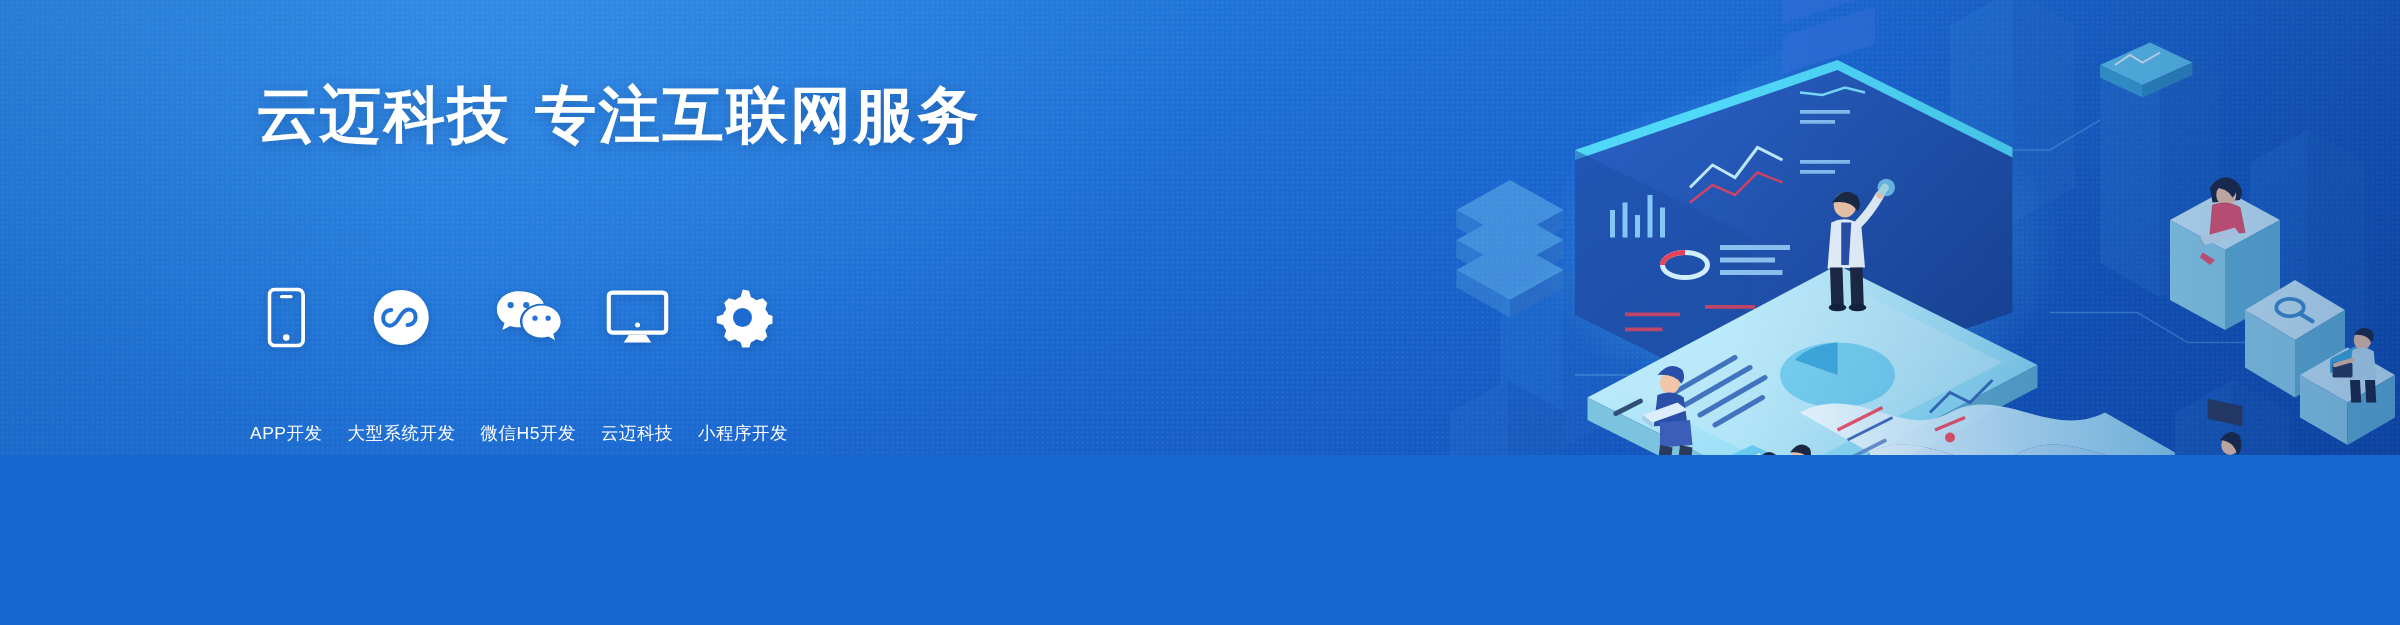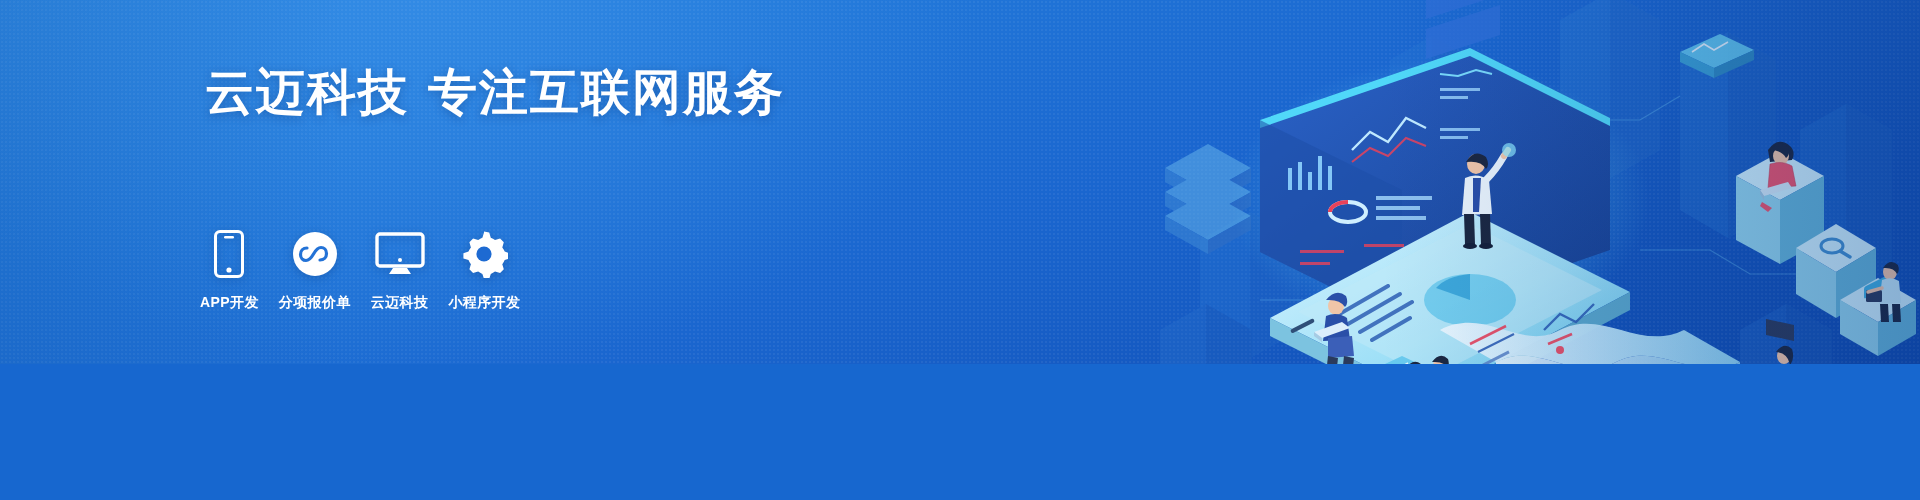--- a/index.html
+++ b/index.html
@@ -49,22 +49,23 @@
     width:auto;display:flex;flex-direction:column;align-items:center;
     margin-right:20px;
   }
   .service:last-child{margin-right:0;}
   .svc-icon{
     height:52px;display:flex;align-items:center;justify-content:center;
     margin-bottom:14px;
   }
   .svc-icon svg{display:block;filter:drop-shadow(0 2px 4px rgba(4,38,98,.25));}
   .svc-label{
-    font-size:14px;color:#ffffff;font-weight:700;letter-spacing:.4px;
+    font-size:14px;color:#ffffff;font-weight:400;letter-spacing:.4px;
     white-space:nowrap;
+    margin-top:44px;
   }
 
   
   .illustration{position:absolute;right:0;top:0;width:780px;height:500px;}
   .illustration svg{display:block;width:780px;height:500px;}
 </style>
 </head>
 <body>
 
 <div class="banner">
@@ -404,23 +405,36 @@
       <span class="svc-label">APP开发</span>
     </div>
 
     <div class="service">
       <span class="svc-icon">
         <svg width="46" height="46" viewBox="0 0 46 46">
           <circle cx="23" cy="23" r="22" fill="#ffffff"></circle>
           <path d="M15 17 c-4 0 -6.5 3 -6.5 6.5 c0 3.5 2.5 6 5.5 6 c3.5 0 5.5 -3 7.5 -6.5 c2 -3.5 4 -6.5 7.5 -6.5 c3 0 5.5 2.5 5.5 6 c0 3.5 -2.5 6.5 -6.5 6.5" fill="none" stroke="#2372d6" stroke-width="3.2" stroke-linecap="round"></path>
         </svg>
       </span>
-      <span class="svc-label">分项报价单</span>
+      <span class="svc-label">大型系统开发</span>
     </div>
 
+    <div class="service">
+      <span class="svc-icon">
+        <svg width="54" height="46" viewBox="0 0 54 46">
+          <path d="M19 2 C9 2 1.5 8.5 1.5 16.5 c0 4.4 2.4 8.3 6.1 10.9 l-1.7 5.6 l6.2 -3.2 c2.1 .6 4.4 1 6.9 1 c.6 0 1.2 0 1.8 -.1 c-.5 -1.4 -.8 -2.9 -.8 -4.5 C20 18.3 27.7 12 37.2 12 c.6 0 1.2 0 1.8 .1 C37.3 5.9 29 2 19 2 Z" fill="#ffffff"></path>
+          <circle cx="12.5" cy="13" r="2.5" fill="#2372d6"></circle>
+          <circle cx="25" cy="13" r="2.5" fill="#2372d6"></circle>
+          <path d="M52.5 26.2 C52.5 19 45.6 13.4 37.2 13.4 C28.7 13.4 21.9 19 21.9 26.2 c0 7.2 6.8 12.8 15.3 12.8 c1.9 0 3.8 -.3 5.5 -.8 l5.3 2.8 l-1.4 -4.8 c3.6 -2.3 5.9 -5.9 5.9 -10 Z" fill="#ffffff"></path>
+          <circle cx="32" cy="23.5" r="2.1" fill="#2372d6"></circle>
+          <circle cx="42.5" cy="23.5" r="2.1" fill="#2372d6"></circle>
+        </svg>
+      </span>
+      <span class="svc-label">微信H5开发</span>
+    </div>
 
     <div class="service">
       <span class="svc-icon">
         <svg width="50" height="44" viewBox="0 0 50 44">
           <rect x="2" y="2" width="46" height="32" rx="3" fill="none" stroke="#ffffff" stroke-width="3.4"></rect>
           <circle cx="25" cy="28" r="2" fill="#ffffff"></circle>
           <path d="M18 36 L32 36 L36 42 L14 42 Z" fill="#ffffff"></path>
         </svg>
       </span>
       <span class="svc-label">云迈科技</span>

